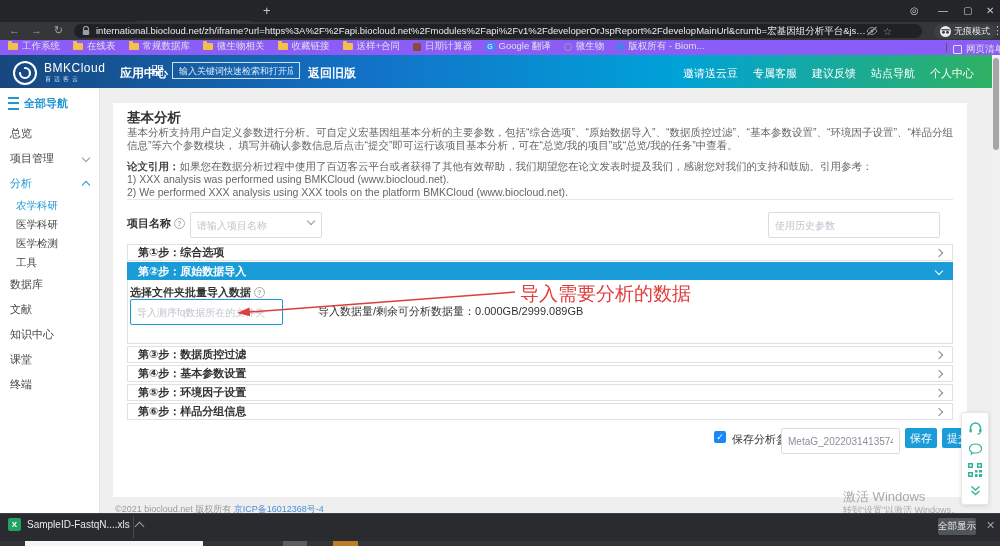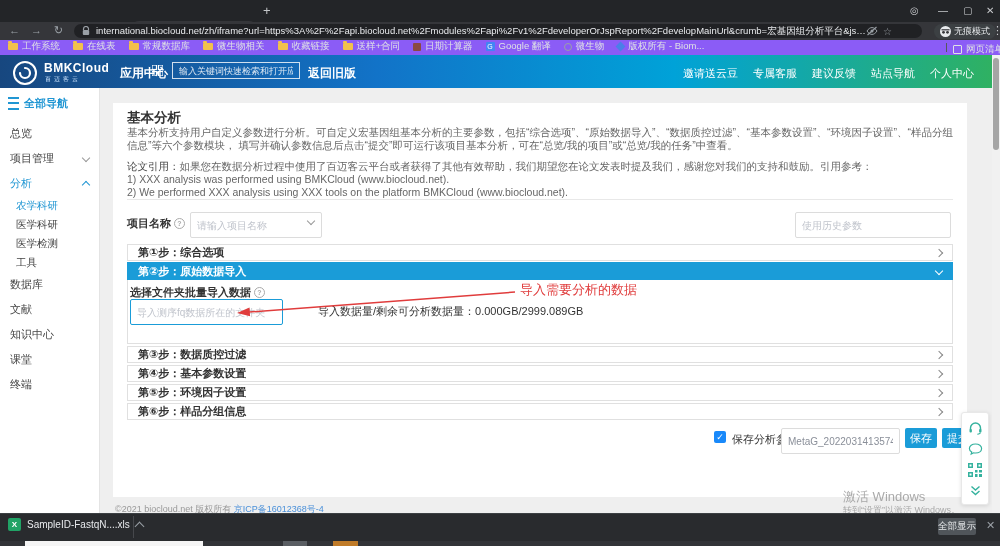--- a/index.html
+++ b/index.html
@@ -22,21 +22,21 @@
   .incog{left:934px;top:23.5px;height:15px;background:#3c4043;border-radius:8px;display:flex;align-items:center;padding:0 6px;gap:3px;}
   .incog span{color:#e8eaed;font-size:9px;white-space:nowrap;}
   .bkbar{left:0;top:40px;width:1000px;height:15px;background:#8b5cf6;display:flex;align-items:flex-start;padding-left:8px;gap:13px;box-sizing:border-box;}
   .bm{display:flex;align-items:center;gap:4px;}
   .bm span{font-size:9.5px;color:#dfe1e5;white-space:nowrap;}
   .folder{width:10px;height:7px;background:#f2c14b;border-radius:1px;position:relative;flex:none;}
   .folder::before{content:"";position:absolute;left:0;top:-2px;width:4px;height:2px;background:#f2c14b;border-radius:1px 1px 0 0;}
   
   .appheader{left:0;top:55px;width:992px;height:33px;
     background:linear-gradient(90deg,#17477f 0%,#1273c8 38%,#00a2d8 68%,#2fb162 100%);}
-  .hlogo-t{left:44px;top:61px;color:#fff;font-size:12px;font-weight:bold;letter-spacing:.5px;}
+  .hlogo-t{left:44px;top:61px;color:#fff;font-size:12px;font-weight:normal;letter-spacing:.5px;}
   .hlogo-s{left:45px;top:75px;color:#cfe6ff;font-size:6px;letter-spacing:3px;}
   .htext{color:#fff;font-size:12px;font-weight:bold;}
   .hsearch{left:172px;top:62px;width:128px;height:17px;background:transparent;border:1px solid rgba(255,255,255,.8);color:#fff;font-size:9px;padding:0 6px;box-sizing:border-box;font-family:inherit;}
   .hsearch::placeholder{color:rgba(255,255,255,.85);}
   .hlinks{right:26px;top:66px;display:flex;gap:15px;}
   .hlinks span{color:#fff;font-size:11px;white-space:nowrap;}
   
   .sidebar{left:0;top:88px;width:100px;height:425px;background:#fff;border-right:1px solid #e4e4e4;box-sizing:border-box;}
   .navall{display:flex;align-items:center;gap:5px;padding:8px 0 10px 8px;color:#2096d3;font-size:11px;font-weight:bold;}
   .burger{width:11px;height:9px;border-top:2px solid #2096d3;border-bottom:2px solid #2096d3;position:relative;}
@@ -60,21 +60,21 @@
   .inp{border:1px solid #dcdcdc;border-radius:2px;background:#fff;font-size:10px;color:#666;padding:12px 6px;box-sizing:border-box;font-family:inherit;}
   .inp::placeholder{color:#c0c4cc;}
   .info{display:inline-flex;width:9px;height:9px;border:1px solid #aaa;border-radius:50%;color:#aaa;font-size:7px;align-items:center;justify-content:center;flex:none;}
   .step{left:127px;width:826px;height:17px;background:#fff;border:1px solid #e0e0e0;box-sizing:border-box;display:flex;align-items:center;justify-content:space-between;padding:0 10px;}
   .step b{font-size:11px;color:#333;font-weight:bold;}
   .step.hd{background:#1a9cd8;border-color:#1a9cd8;}
   .step.hd b{color:#fff;}
   .panel{left:127px;top:280px;width:826px;height:64px;background:#fff;border:1px solid #e0e0e0;border-top:none;box-sizing:border-box;}
   .btn{background:#1a9cd8;color:#fff;font-size:11px;border-radius:2px;display:flex;align-items:center;justify-content:center;}
   .checkbox{width:12px;height:12px;background:#1989fa;border-radius:2px;color:#fff;font-size:9px;display:flex;align-items:center;justify-content:center;}
-  .redtxt{color:#e03c3c;font-size:13px;}
+  .redtxt{color:#e03c3c;font-size:19px;}
   
   .widget{left:961px;top:412px;width:28px;height:93px;background:#fff;border:1px solid #e8e8e8;border-radius:3px;box-shadow:0 1px 4px rgba(0,0,0,.12);display:flex;flex-direction:column;align-items:center;justify-content:space-around;padding:4px 0;box-sizing:border-box;}
   
   .wm1{left:843px;top:488px;font-size:13px;color:#9c9c9c;opacity:.85;}
   .wm2{left:843px;top:504px;font-size:9px;color:#9c9c9c;opacity:.85;}
   .footer{left:115px;top:503px;font-size:9px;color:#999;white-space:nowrap;}
   .footer .icp{color:#4a90d9;}
   
   .sbar{left:992px;top:55px;width:8px;height:458px;background:#f1f1f1;}
   .sthumb{left:993px;top:58px;width:6px;height:92px;background:#a5a5a5;border-radius:3px;}
@@ -229,36 +229,36 @@
     <div class="sitem"><span>文献</span></div>
     <div class="sitem"><span>知识中心</span></div>
     <div class="sitem"><span>课堂</span></div>
     <div class="sitem"><span>终端</span></div>
   </div>
 
   <div class="abs card"></div>
   <div class="abs ptitle">基本分析</div>
   <div class="abs para">基本分析支持用户自定义参数进行分析。可自定义宏基因组基本分析的主要参数，包括“综合选项”、“原始数据导入”、“数据质控过滤”、“基本参数设置”、“环境因子设置”、“样品分组信息”等六个参数模块， 填写并确认参数信息后点击“提交”即可运行该项目基本分析，可在“总览/我的项目”或“总览/我的任务”中查看。</div>
   <div class="abs cites">
-    <span style="font-weight:normal;color:#444;">论文引用：</span><span>如果您在数据分析过程中使用了百迈客云平台或者获得了其他有效帮助，我们期望您在论文发表时提及我们，感谢您对我们的支持和鼓励。引用参考：</span><br>
+    <span style="font-weight:bold;color:#444;">论文引用：</span><span>如果您在数据分析过程中使用了百迈客云平台或者获得了其他有效帮助，我们期望您在论文发表时提及我们，感谢您对我们的支持和鼓励。引用参考：</span><br>
     <span>1) XXX analysis was performed using BMKCloud (www.biocloud.net).</span><br>
     <span>2) We performed XXX analysis using XXX tools on the platform BMKCloud (www.biocloud.net).</span>
   </div>
   <div class="abs divider"></div>
 
   <div class="abs frow-label" style="left:127px;top:216px;">
     <span>项目名称</span>
     <span class="info">?</span>
     <span>：</span>
   </div>
   <div class="abs" style="left:190px;top:212px;width:132px;height:19px;">
     <input class="inp" style="width: 132px; height: 19px;" placeholder="请输入项目名称">
     <span class="cv abs" style="right:8px;top:6px;"></span>
   </div>
-  <input class="abs inp" style="left: 795px; top: 212px; width: 156px; height: 19px;" placeholder="使用历史参数">
+  <input class="abs inp" style="left: 768px; top: 212px; width: 172px; height: 19px;" placeholder="使用历史参数">
 
   <div class="abs step" style="top:244px;">
     <b>第①步：综合选项</b>
       <span class="cr"></span>
   </div>
   <div class="abs step hd" style="top:262px;height:18px;">
     <b>第②步：原始数据导入</b>
       <span class="cv cw"></span>
   </div>
   <div class="abs panel"></div>

